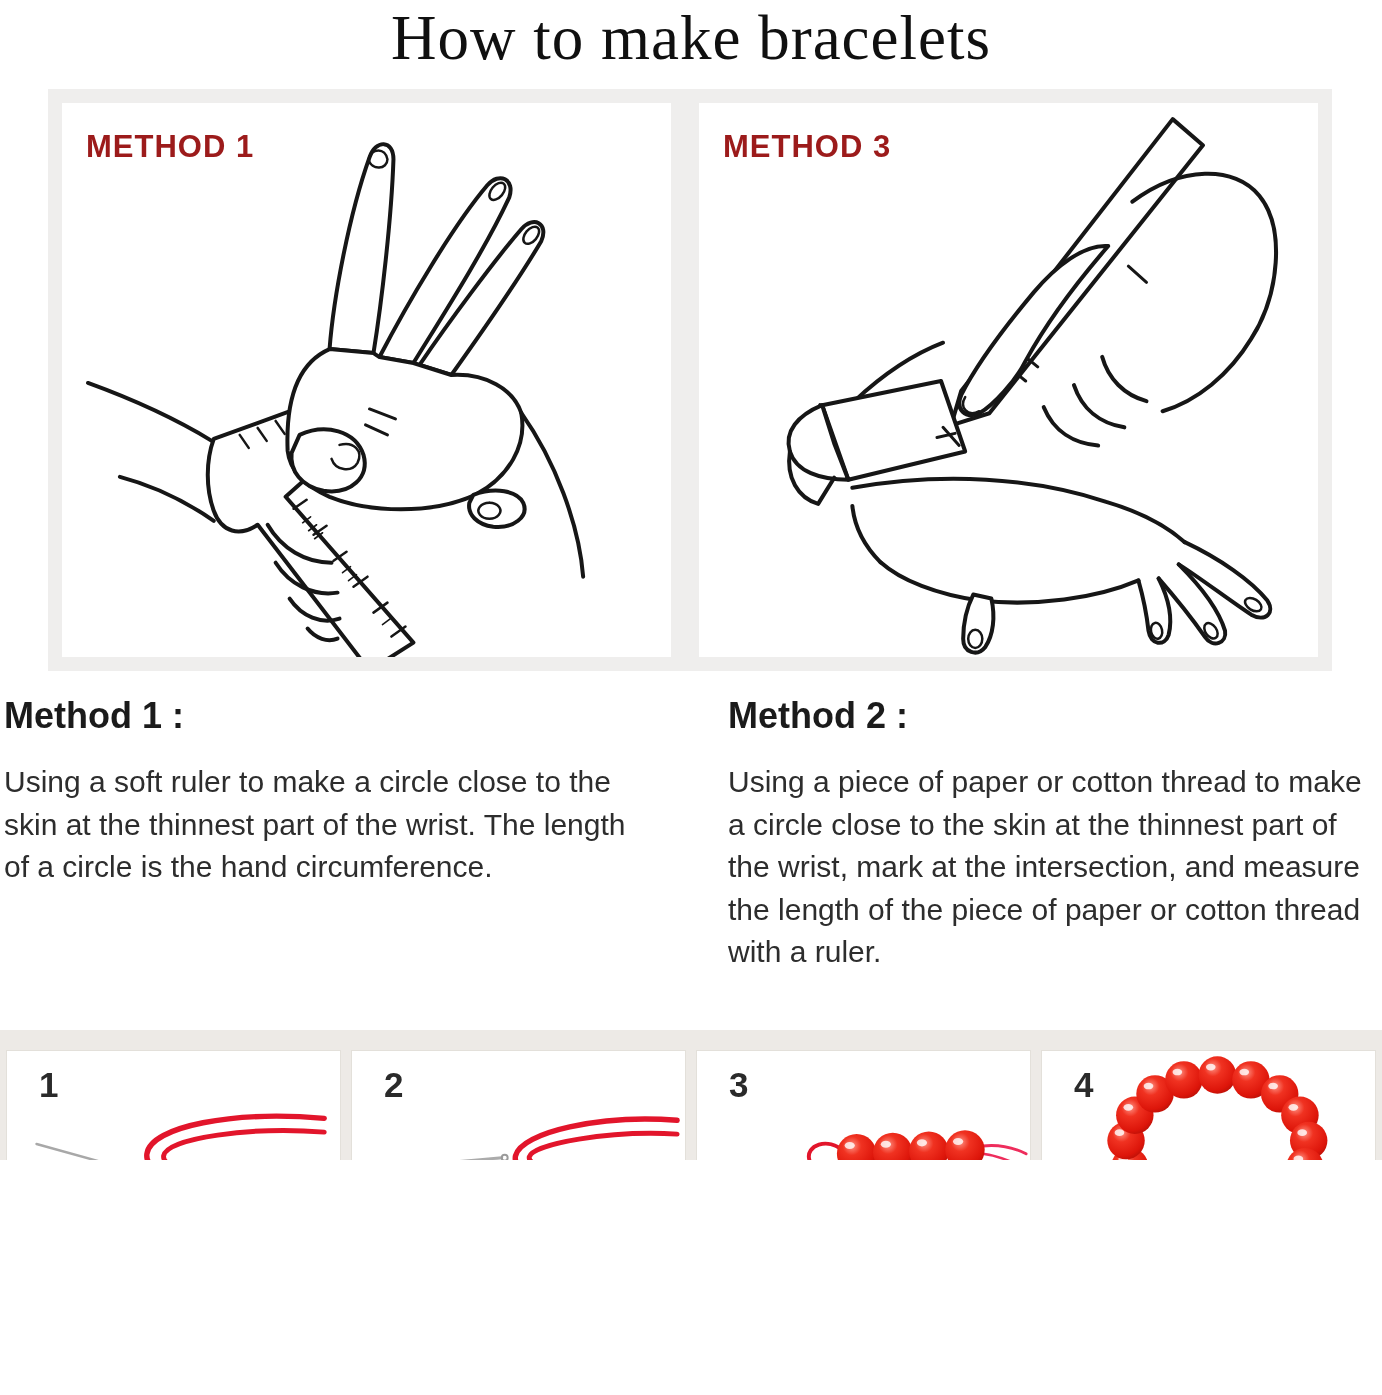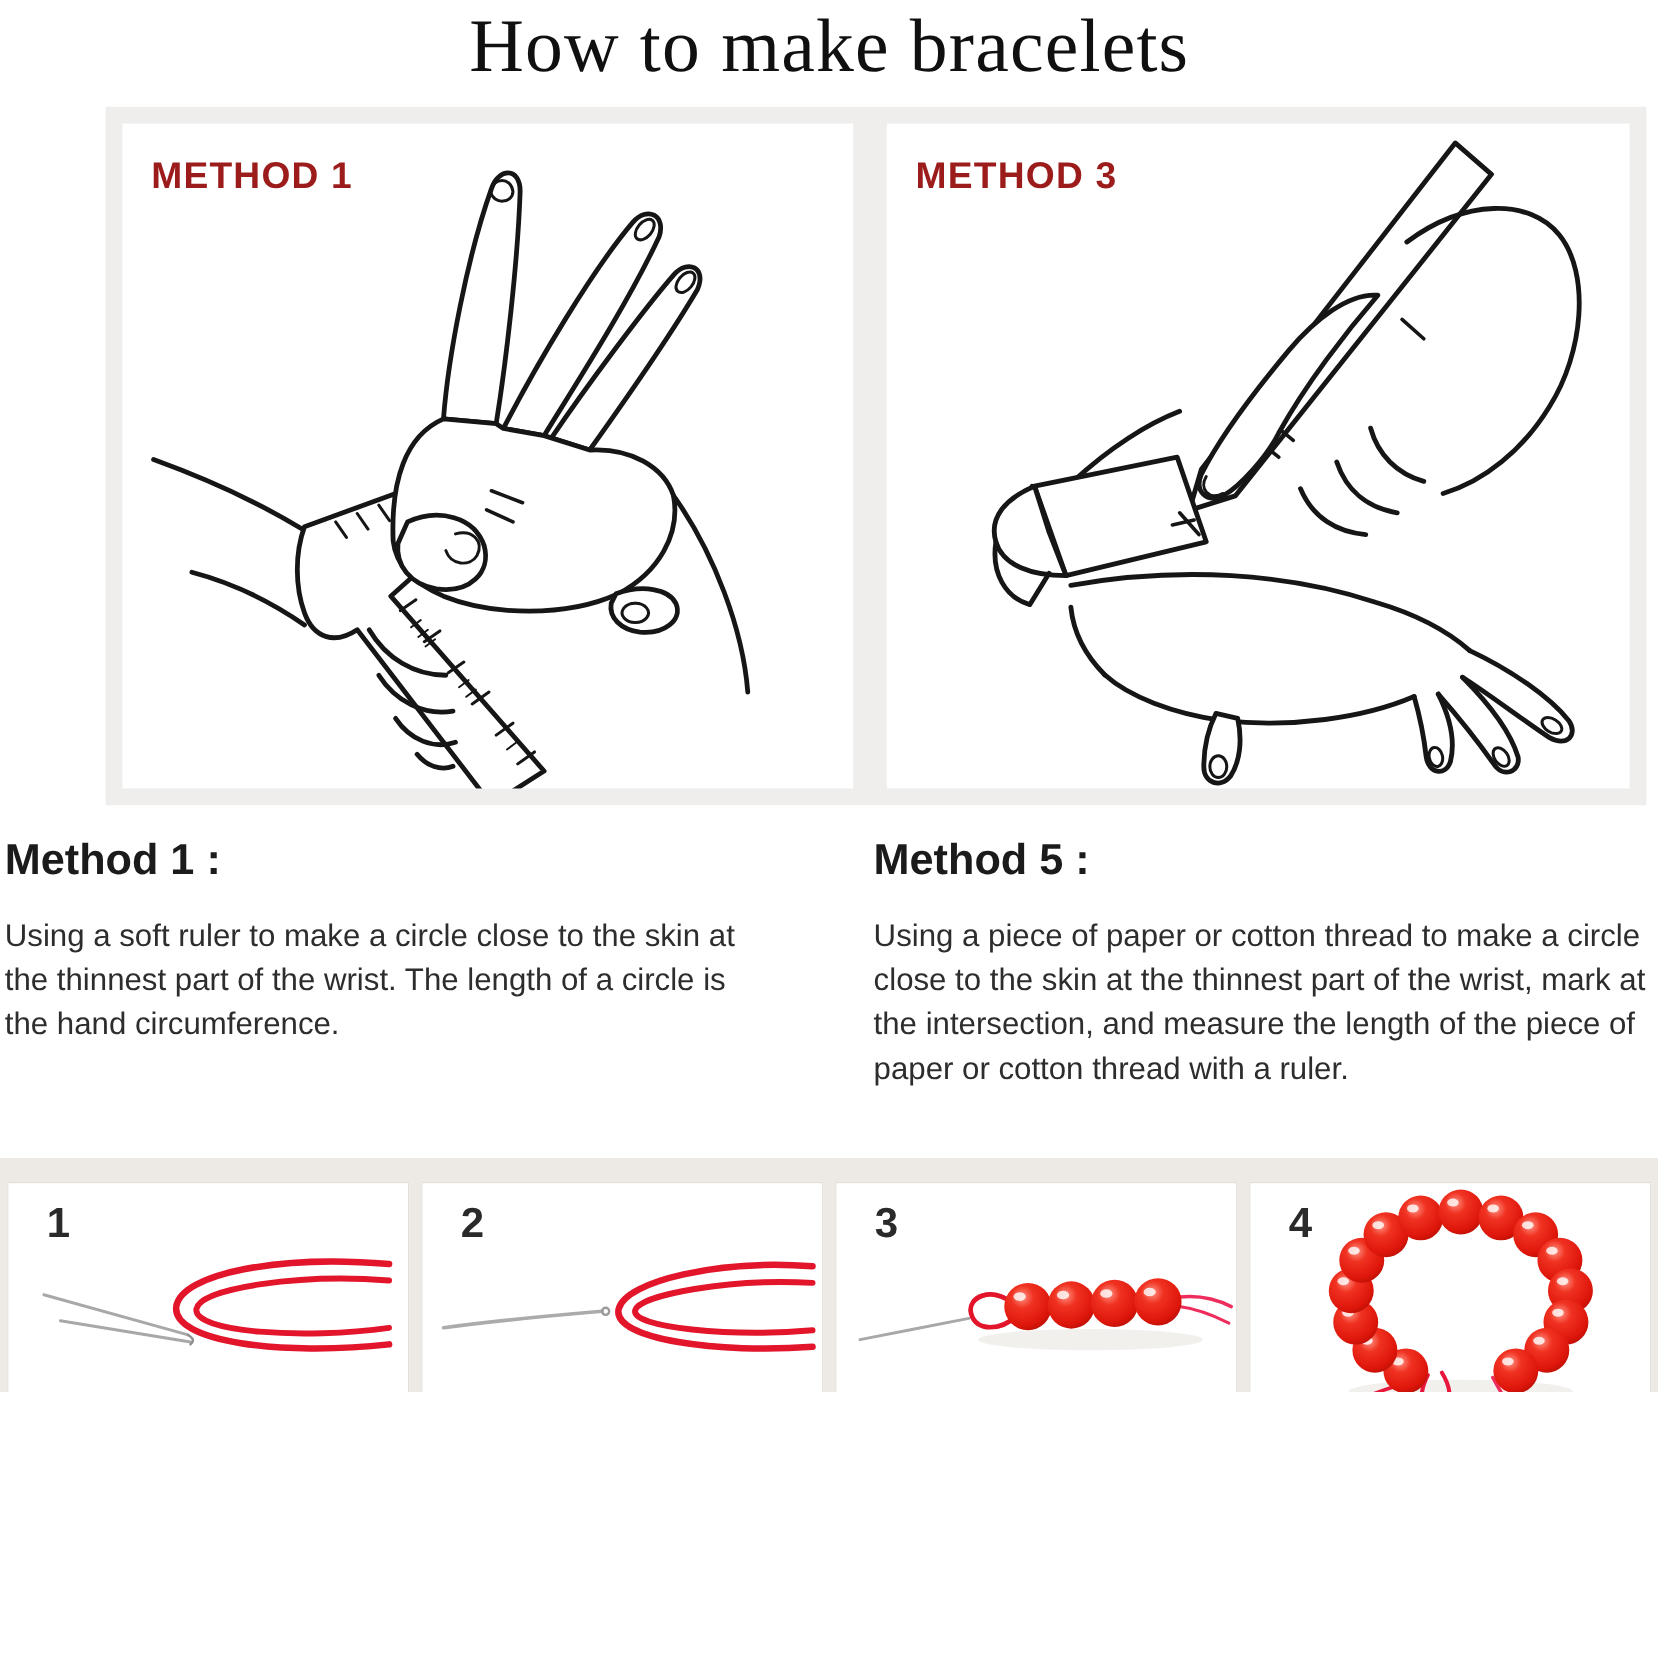--- a/index.html
+++ b/index.html
@@ -3,35 +3,35 @@
 <meta charset="utf-8">
 <style>
   html,body{margin:0;padding:0;background:#ffffff;}
   .page{position:relative;width:1382px;height:1160px;background:#fff;overflow:hidden;
         font-family:"Liberation Sans",sans-serif;}
   
   .title{margin:0;padding-top:2px;text-align:center;
          font-family:"Liberation Serif",serif;font-weight:400;
          font-size:63px;color:#101010;letter-spacing:1px;}
   
-  .panels{display:flex;justify-content:flex-end;padding:14px 10px 0 8px;height:582px;box-sizing:content-box;}
+  .panels{display:flex;justify-content:center;padding:14px 10px 0 8px;height:582px;box-sizing:content-box;}
   .panel{position:relative;box-sizing:border-box;height:582px;
          border:14px solid #efeeed;background:#ffffff;}
   .panel.p1{width:637px;}
   .panel.p2{width:647px;}
   .panel svg{position:absolute;inset:0;width:100%;height:100%;display:block;}
   .badge{position:absolute;top:26px;left:24px;z-index:2;
          font-size:31px;font-weight:700;letter-spacing:1px;color:#9c1b1b;}
   
   .descs{display:flex;justify-content:space-between;padding:24px 6px 0 4px;}
   .desc{box-sizing:border-box;}
   .desc.d1{width:640px;}
   .desc.d2{width:648px;}
   .desc h2{margin:0 0 24px 0;font-size:36px;font-weight:700;color:#1b1b1b;}
-  .desc p{margin:0;font-size:26px;line-height:1.42;color:#2d2d2d;}
+  .desc p{margin:0;font-size:30px;line-height:1.42;color:#2d2d2d;}
   
   .steps{margin-top:56px;box-sizing:border-box;height:465px;background:#edeae6;
          padding:20px 6px 6px 6px;display:grid;
          grid-template-columns:repeat(4,1fr);grid-template-rows:1fr 1fr;gap:12px 10px;}
   .cell{position:relative;background:#ffffff;border:1px solid #e3e0da;overflow:hidden;}
   .cell .num{position:absolute;top:14px;left:32px;font-size:35px;font-weight:700;color:#2a2a2a;z-index:2;}
   .cell svg{width:100%;height:100%;display:block;}
 </style>
 </head>
 <body>
@@ -141,21 +141,21 @@
       </svg>
     </section>
   </div>
 
   <div class="descs">
     <div class="desc d1">
       <h2>Method 1 :</h2>
       <p>Using a soft ruler to make a circle close to the skin at the thinnest part of the wrist. The length of a circle is the hand circumference.</p>
     </div>
     <div class="desc d2">
-      <h2>Method 5 :</h2>
+      <h2>Method 2 :</h2>
       <p>Using a piece of paper or cotton thread to make a circle close to the skin at the thinnest part of the wrist, mark at the intersection, and measure the length of the piece of paper or cotton thread with a ruler.</p>
     </div>
   </div>
 
   <div class="steps">
 
     <figure class="cell" style="margin:0">
       <div class="num">1</div>
       <svg viewBox="0 0 338 206">
         <g fill="none" stroke-linecap="round">

